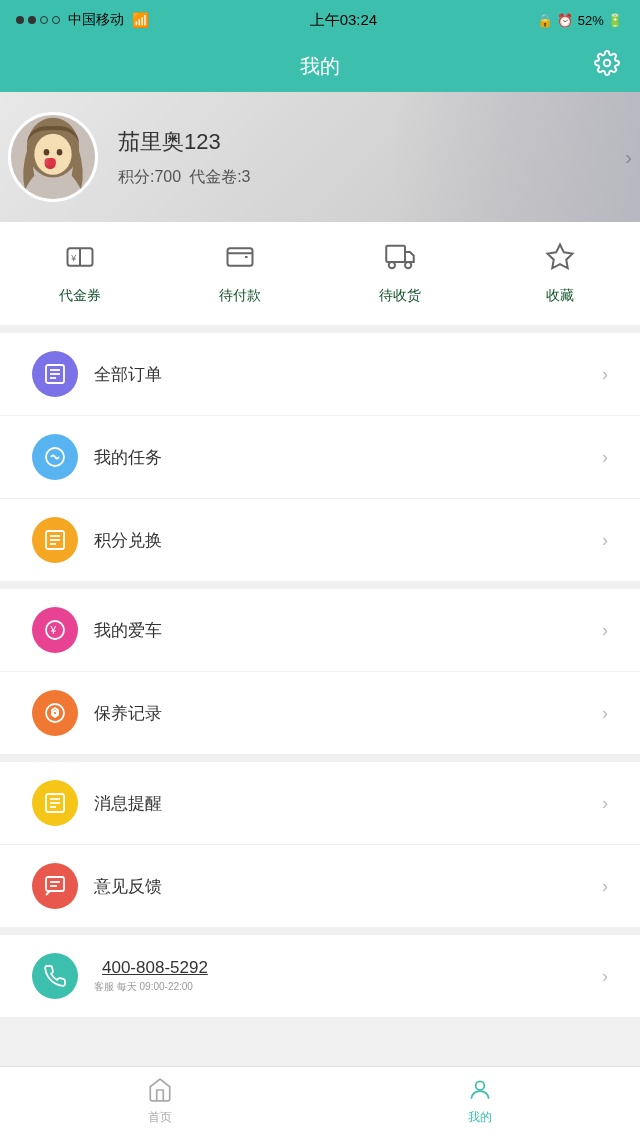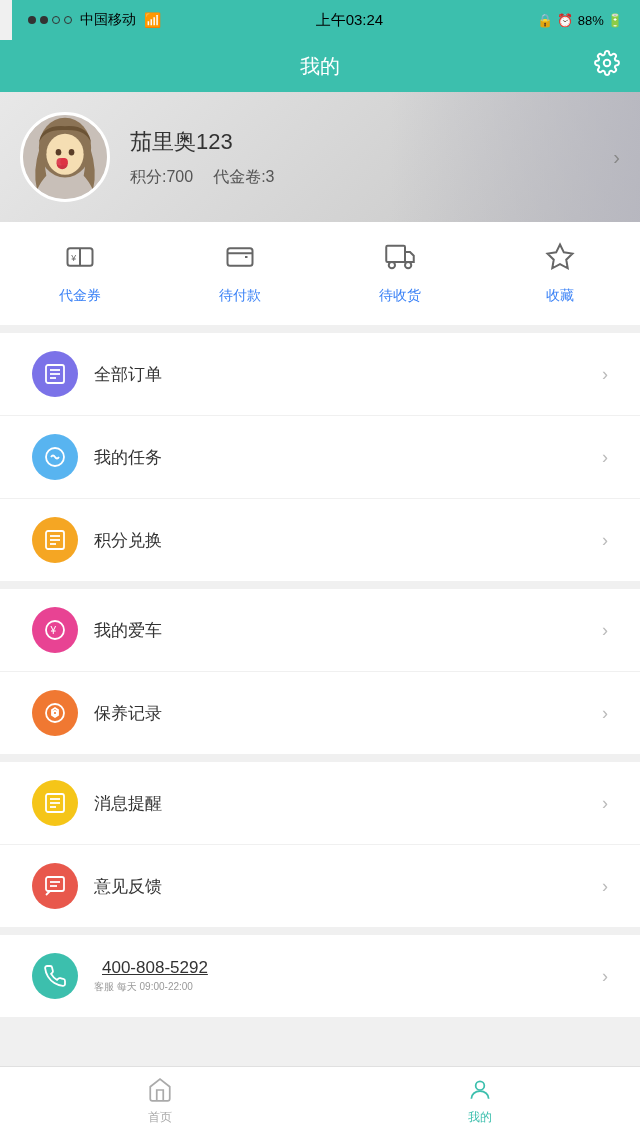--- a/index.html
+++ b/index.html
@@ -15,21 +15,20 @@
     
     .status-bar {
       background: #3cbfad;
       height: 40px;
       display: flex;
       align-items: center;
       justify-content: space-between;
       padding: 0 16px;
       color: #000;
       font-size: 14px;
-      margin-left: 12px;
     }
     .status-left { display: flex; align-items: center; gap: 4px; }
     .status-center { font-size: 15px; font-weight: 500; }
     .status-right { display: flex; align-items: center; gap: 4px; font-size: 13px; }
     .dot { width: 8px; height: 8px; border-radius: 50%; background: #333; display: inline-block; }
     .dot.empty { background: transparent; border: 1.5px solid #333; }
 
     
     .header {
       background: #3cbfad;
@@ -50,21 +49,21 @@
       color: white;
       font-size: 24px;
     }
 
     
     .profile-section {
       background: linear-gradient(135deg, #e8e8e8 0%, #c5c5c5 100%);
       height: 130px;
       display: flex;
       align-items: center;
-      padding: 0 20px;
+      padding: 0 8px;
       position: relative;
       overflow: hidden;
     }
     .profile-bg {
       position: absolute;
       right: 0; top: 0; bottom: 0;
       width: 250px;
       background: linear-gradient(to left, rgba(180,180,190,0.8), transparent);
     }
     .avatar {
@@ -87,21 +86,21 @@
     .profile-name {
       font-size: 22px;
       font-weight: 500;
       color: #333;
       margin-bottom: 10px;
     }
     .profile-stats {
       font-size: 16px;
       color: #555;
       display: flex;
-      gap: 20px;
+      gap: 8px;
     }
     .profile-arrow {
       color: #888;
       font-size: 20px;
       z-index: 1;
     }
 
     
     .quick-actions {
       background: white;
@@ -116,21 +115,21 @@
       flex-direction: column;
       align-items: center;
       gap: 8px;
     }
     .action-icon {
       font-size: 28px;
       color: #666;
     }
     .action-label {
       font-size: 14px;
-      color: #3b82f6;
+      color: #14532d;
     }
 
     
     .menu-group {
       background: white;
       margin-bottom: 8px;
     }
     .menu-item {
       display: flex;
       align-items: center;
@@ -221,21 +220,21 @@
     <span class="dot"></span>
     <span class="dot empty"></span>
     <span class="dot empty"></span>
     <span style="margin-left:4px;">中国移动</span>
     <span style="margin-left:4px;">📶</span>
   </div>
   <div class="status-center">上午03:24</div>
   <div class="status-right">
     <span>🔒</span>
     <span>⏰</span>
-    <span>88%</span>
+    <span>52%</span>
     <span>🔋</span>
   </div>
 </div>
 
 <div class="header">
   <span class="header-title">我的</span>
   <span class="header-gear">
     <svg width="26" height="26" viewBox="0 0 24 24" fill="none" stroke="white" stroke-width="1.8">
       <circle cx="12" cy="12" r="3"></circle>
       <path d="M19.4 15a1.65 1.65 0 0 0 .33 1.82l.06.06a2 2 0 0 1-2.83 2.83l-.06-.06a1.65 1.65 0 0 0-1.82-.33 1.65 1.65 0 0 0-1 1.51V21a2 2 0 0 1-4 0v-.09A1.65 1.65 0 0 0 9 19.4a1.65 1.65 0 0 0-1.82.33l-.06.06a2 2 0 0 1-2.83-2.83l.06-.06A1.65 1.65 0 0 0 4.68 15a1.65 1.65 0 0 0-1.51-1H3a2 2 0 0 1 0-4h.09A1.65 1.65 0 0 0 4.6 9a1.65 1.65 0 0 0-.33-1.82l-.06-.06a2 2 0 0 1 2.83-2.83l.06.06A1.65 1.65 0 0 0 9 4.68a1.65 1.65 0 0 0 1-1.51V3a2 2 0 0 1 4 0v.09a1.65 1.65 0 0 0 1 1.51 1.65 1.65 0 0 0 1.82-.33l.06-.06a2 2 0 0 1 2.83 2.83l-.06.06A1.65 1.65 0 0 0 19.4 9a1.65 1.65 0 0 0 1.51 1H21a2 2 0 0 1 0 4h-.09a1.65 1.65 0 0 0-1.51 1z"></path>

